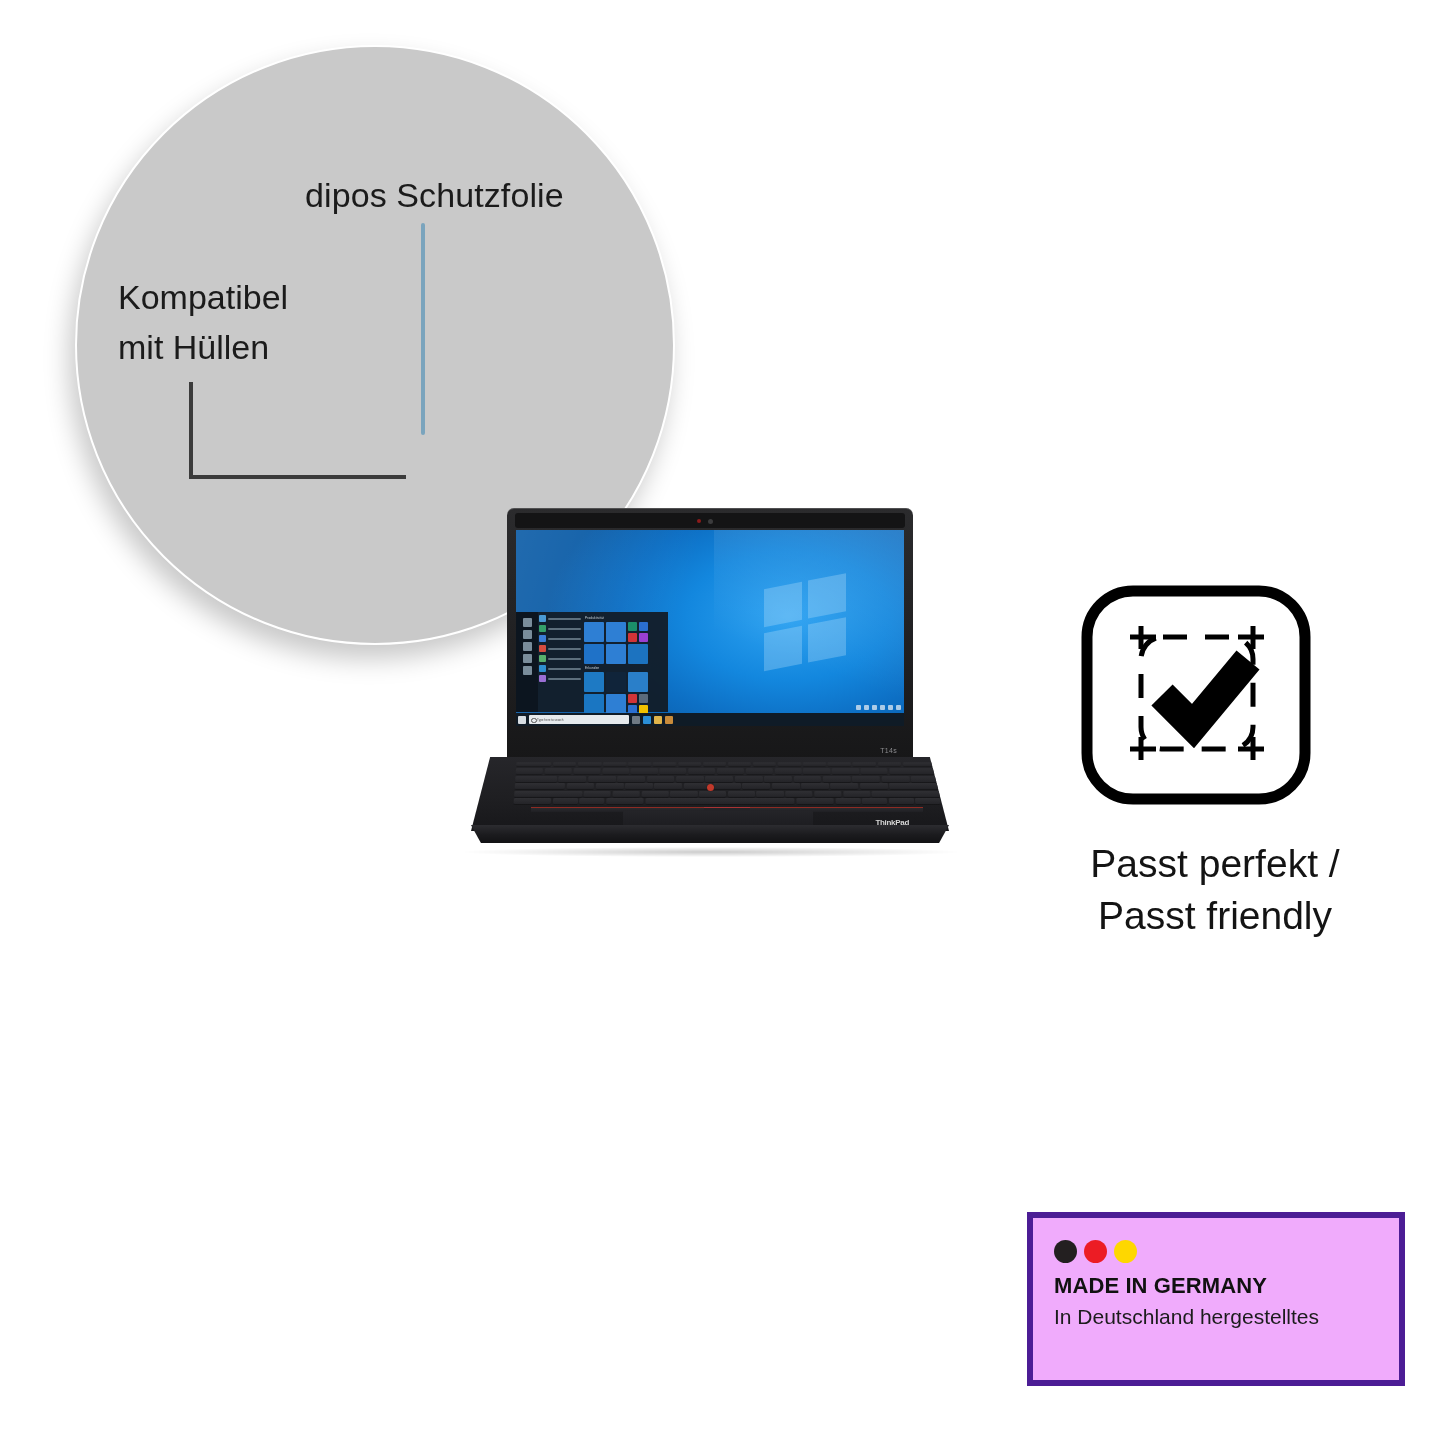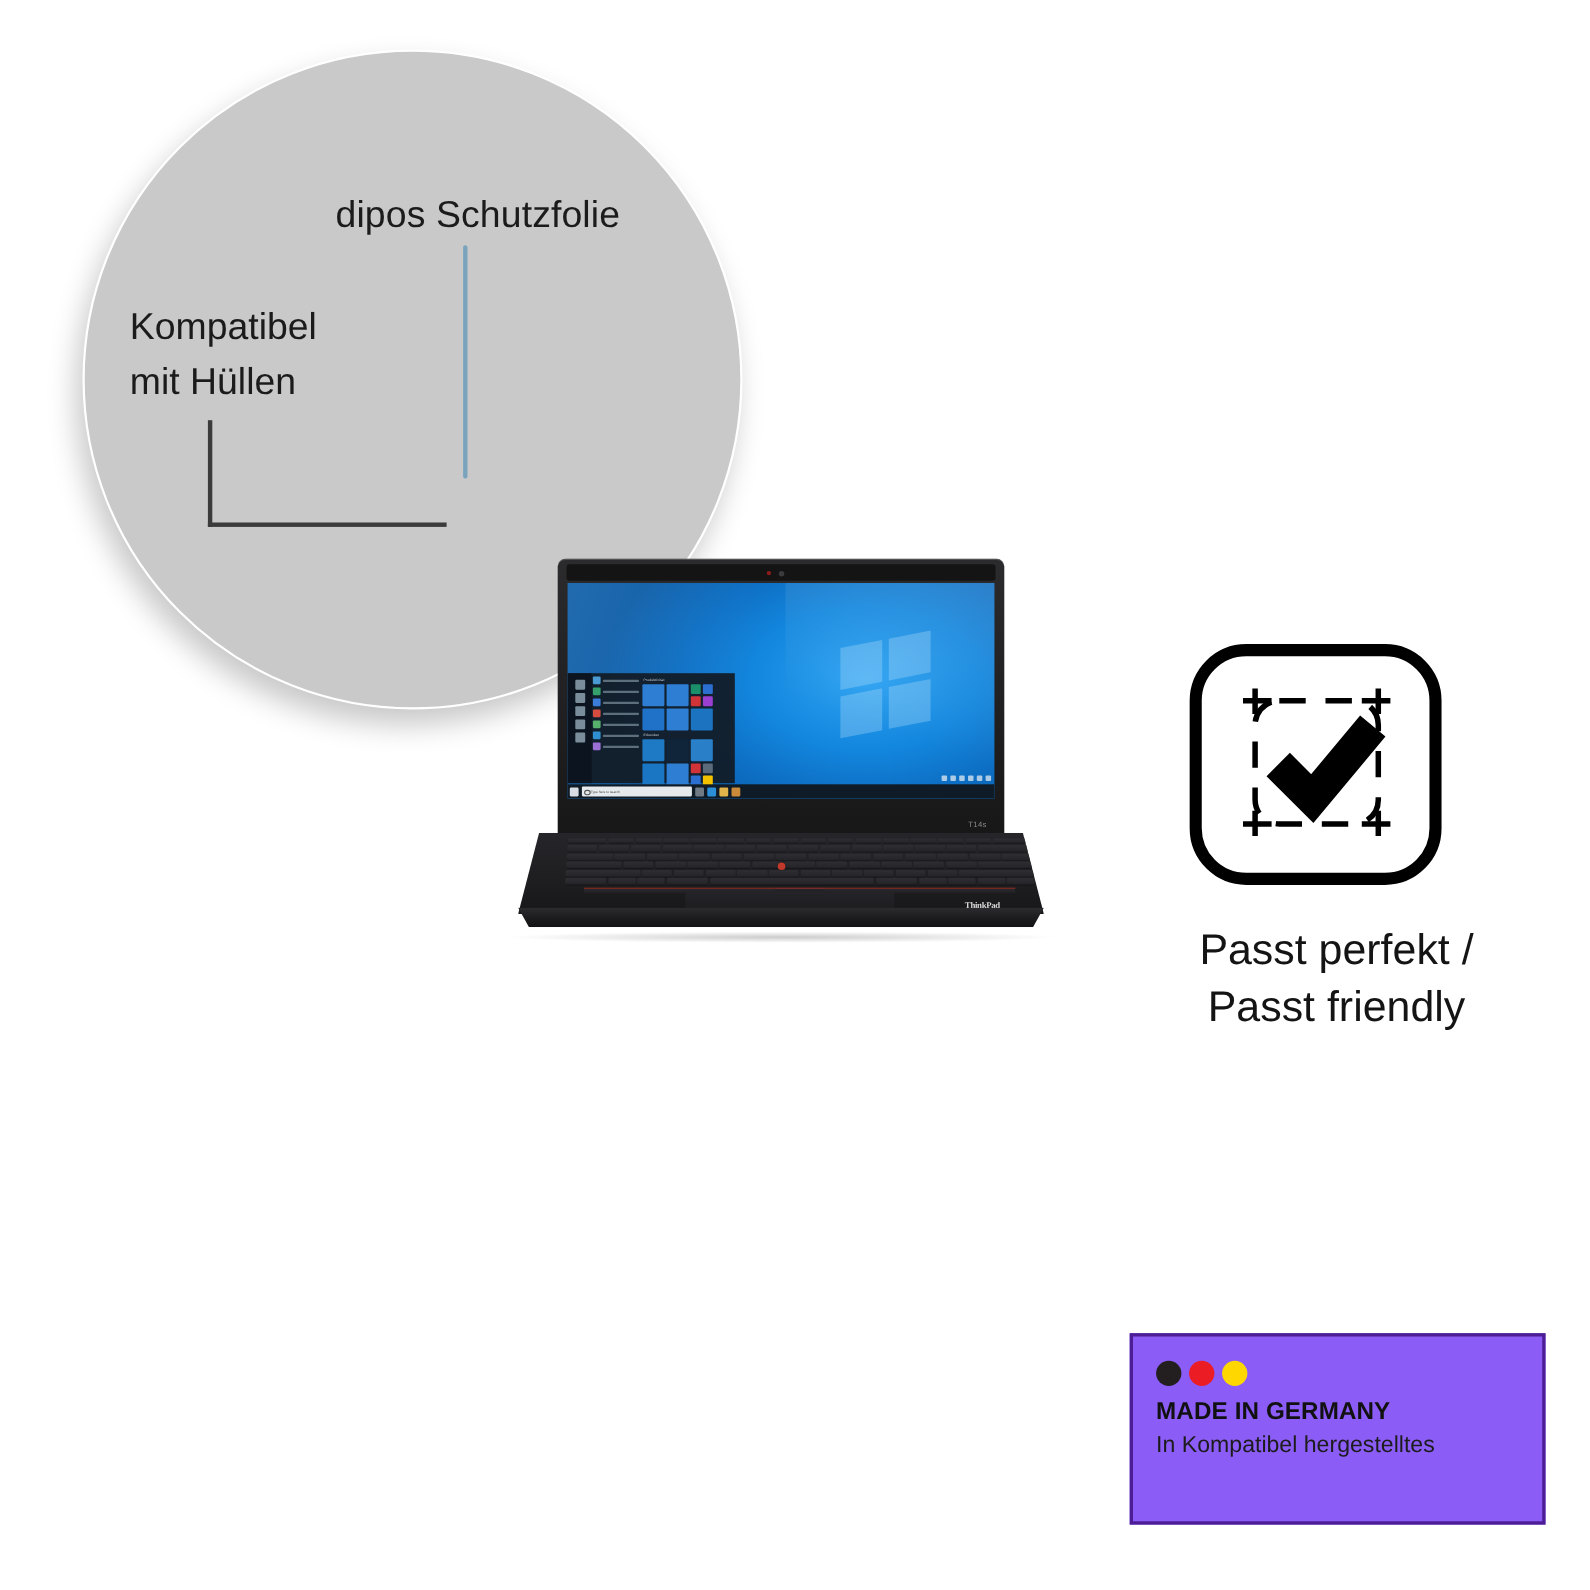--- a/index.html
+++ b/index.html
@@ -172,39 +172,39 @@
   .tp-center{
     position:absolute;left:50%;top:-1px;width:46px;height:6px;margin-left:-23px;
     background:#232327;border-radius:0 0 3px 3px;border-top:1px solid #a33;
   }
   .touchpad{
     position:absolute;left:92px;top:4px;width:190px;height:18px;
     background:linear-gradient(180deg,#242428,#1c1c1f);border-radius:1px;
   }
   .thinkpad-logo{
     position:absolute;right:14px;bottom:2px;font-size:8px;font-weight:700;
-    color:#d8d8d8;letter-spacing:-0.3px;font-family:Liberation Serif, serif;
+    color:#d8d8d8;letter-spacing:-0.3px;font-family:Liberation Sans, sans-serif;
   }
   .laptop-shadow{
     position:absolute;left:10px;top:352px;width:492px;height:10px;
     background:radial-gradient(ellipse at center, rgba(0,0,0,.20) 0%, rgba(0,0,0,0) 72%);
   }
 
   
   #case-icon{position:absolute;left:1078px;top:585px;width:236px;height:226px;}
   #case-icon svg{width:100%;height:100%;display:block;}
   #case-caption{
     position:absolute;left:1020px;top:838px;width:390px;text-align:center;
     font-size:39px;line-height:52px;color:#141414;font-weight:400;
   }
 
   
   #germany-badge{
     position:absolute;left:1027px;top:1212px;width:378px;height:174px;
-    border:3px solid #4c1d95;background:#8b5cf6;box-sizing:border-box;
+    border:6px solid #4c1d95;background:#f0abfc;box-sizing:border-box;
     padding:22px 0 0 21px;
   }
   .flag-dots{display:flex;gap:7px;margin-bottom:10px;}
   .flag-dots i{width:23px;height:23px;border-radius:50%;display:block;}
   .badge-head{
     font-family:"Liberation Sans", sans-serif;
     font-size:22px;font-weight:700;color:#111;letter-spacing:.1px;margin-bottom:3px;
   }
   .badge-sub{
     font-family:"Liberation Sans", sans-serif;
@@ -491,17 +491,17 @@
   </div>
 
   <div id="germany-badge">
     <div class="flag-dots">
       <i style="background:#231f20"></i>
       <i style="background:#ec1c24"></i>
       <i style="background:#fed700"></i>
     </div>
     <div class="badge-head">MADE IN GERMANY</div>
     <div class="badge-sub">
-      <div>In Kompatibel hergestelltes</div>
+      <div>In Deutschland hergestelltes</div>
     </div>
   </div>
 
 </div>
 
 </body></html>

